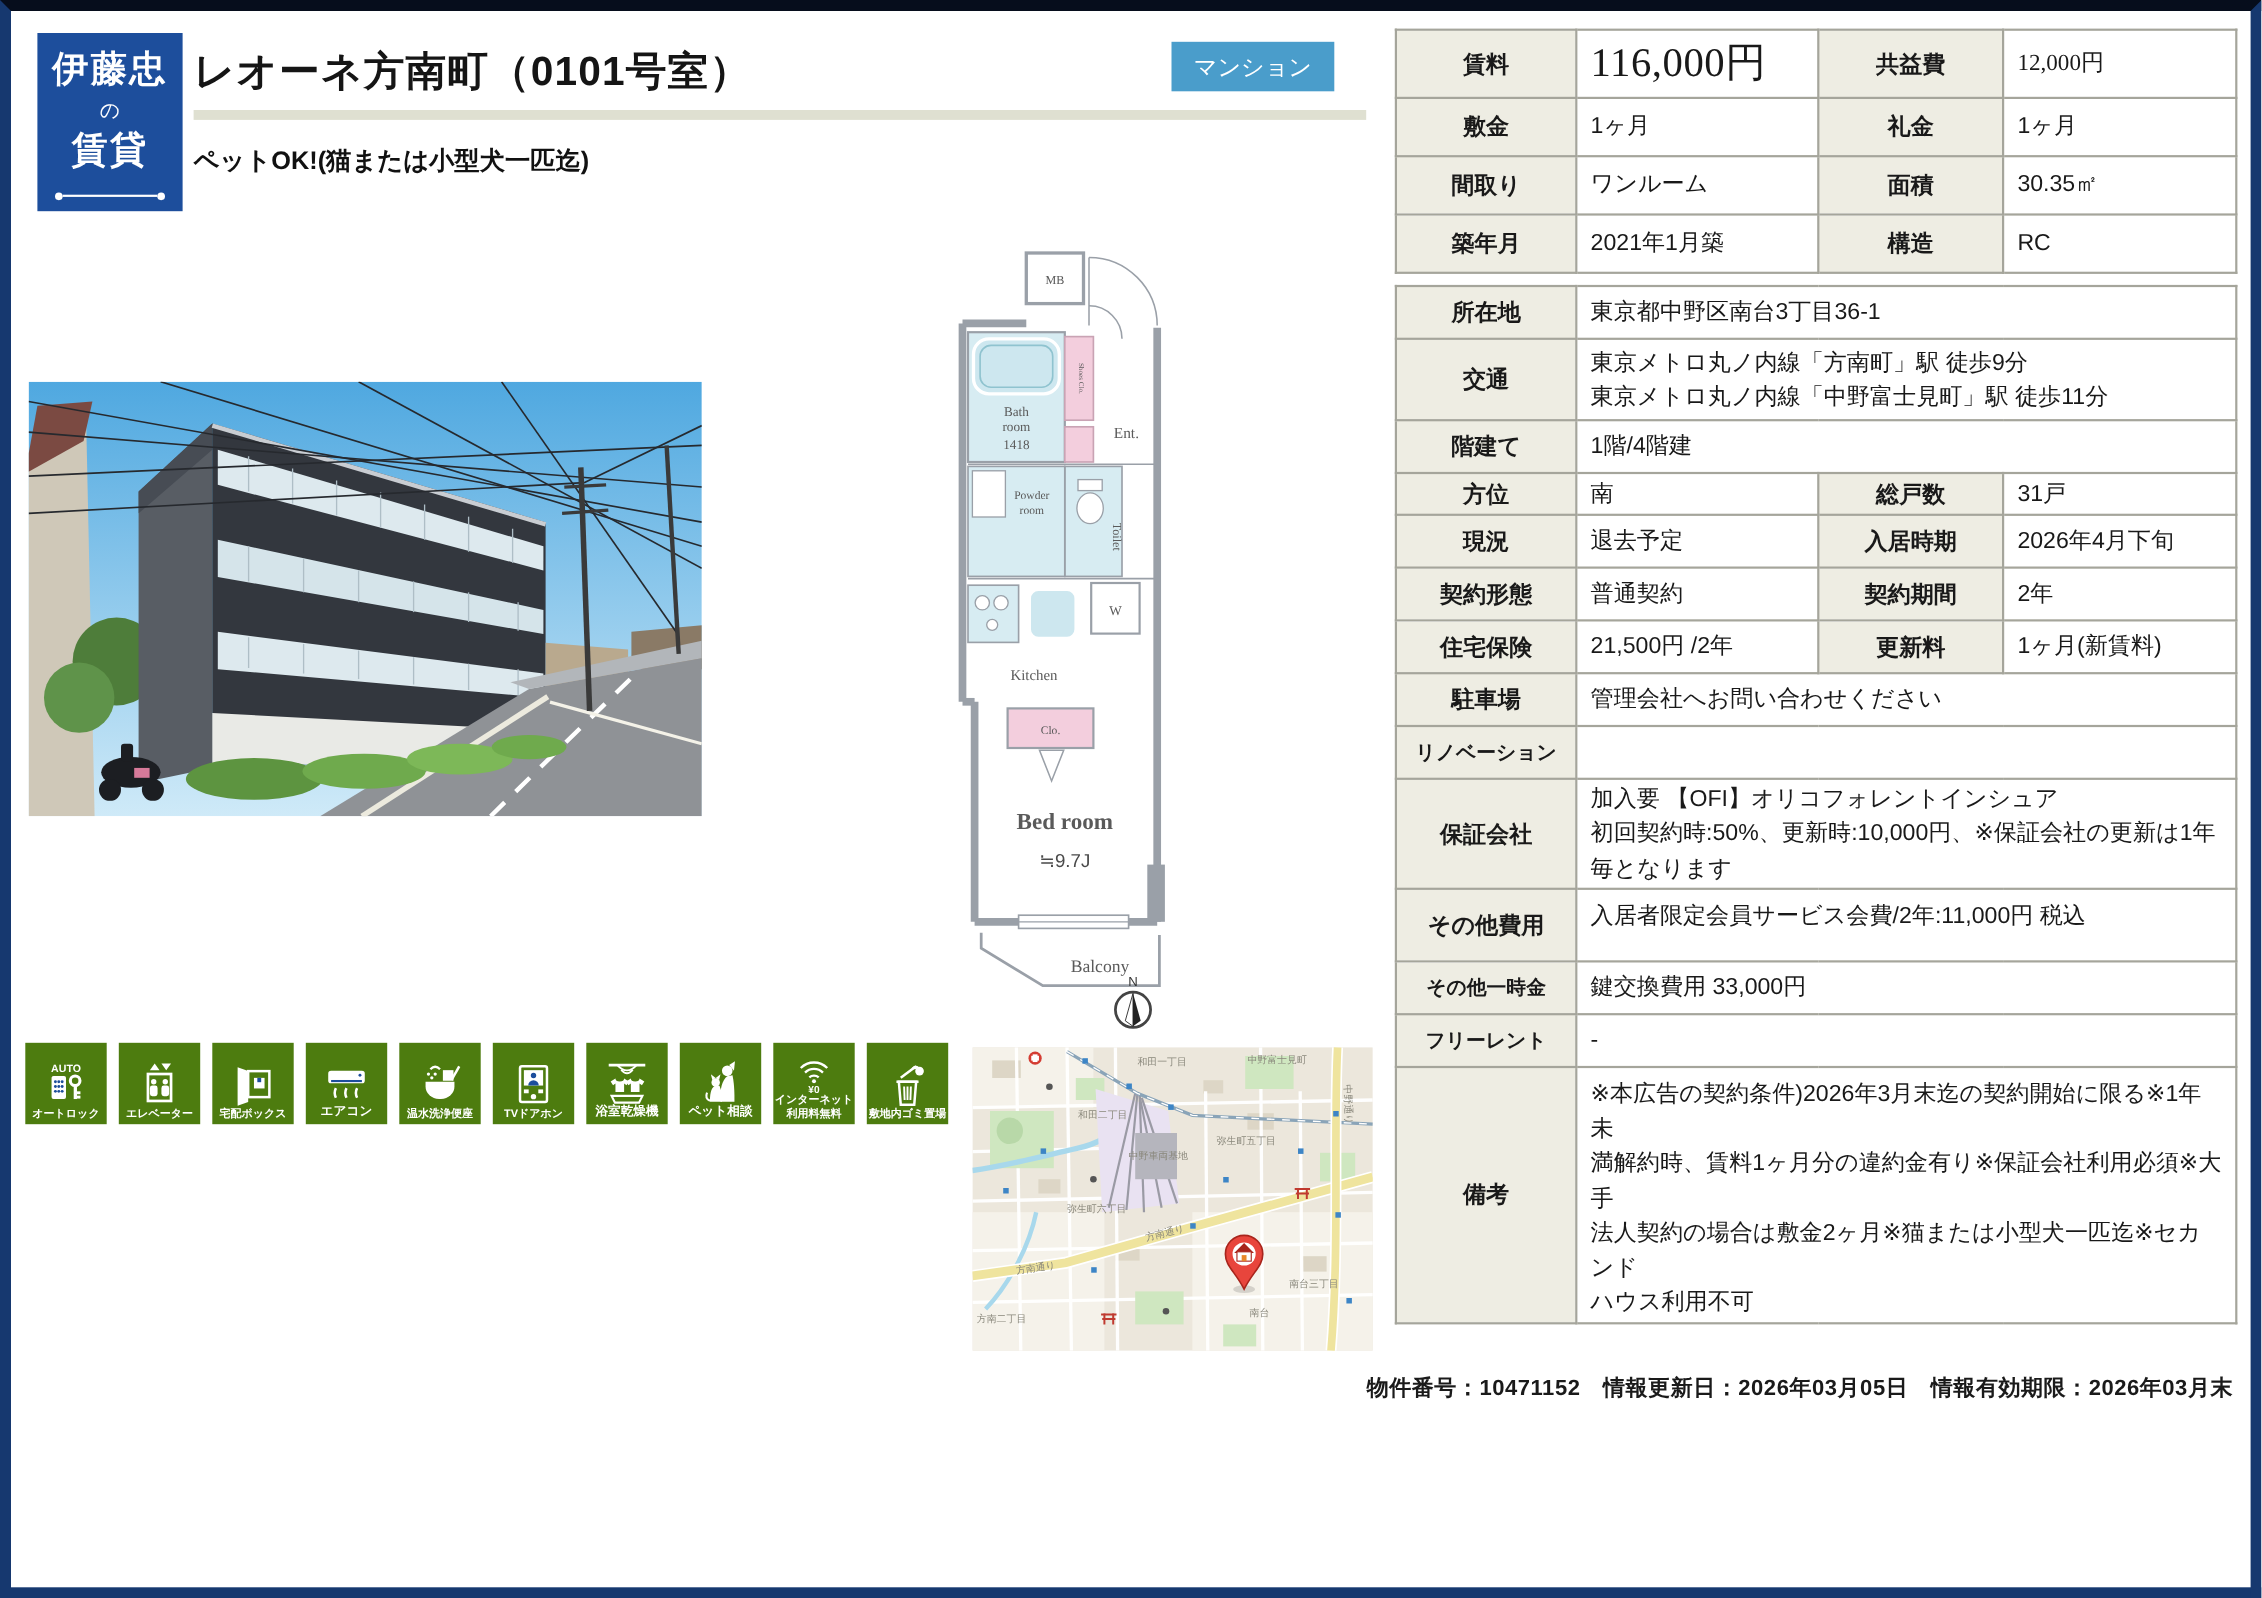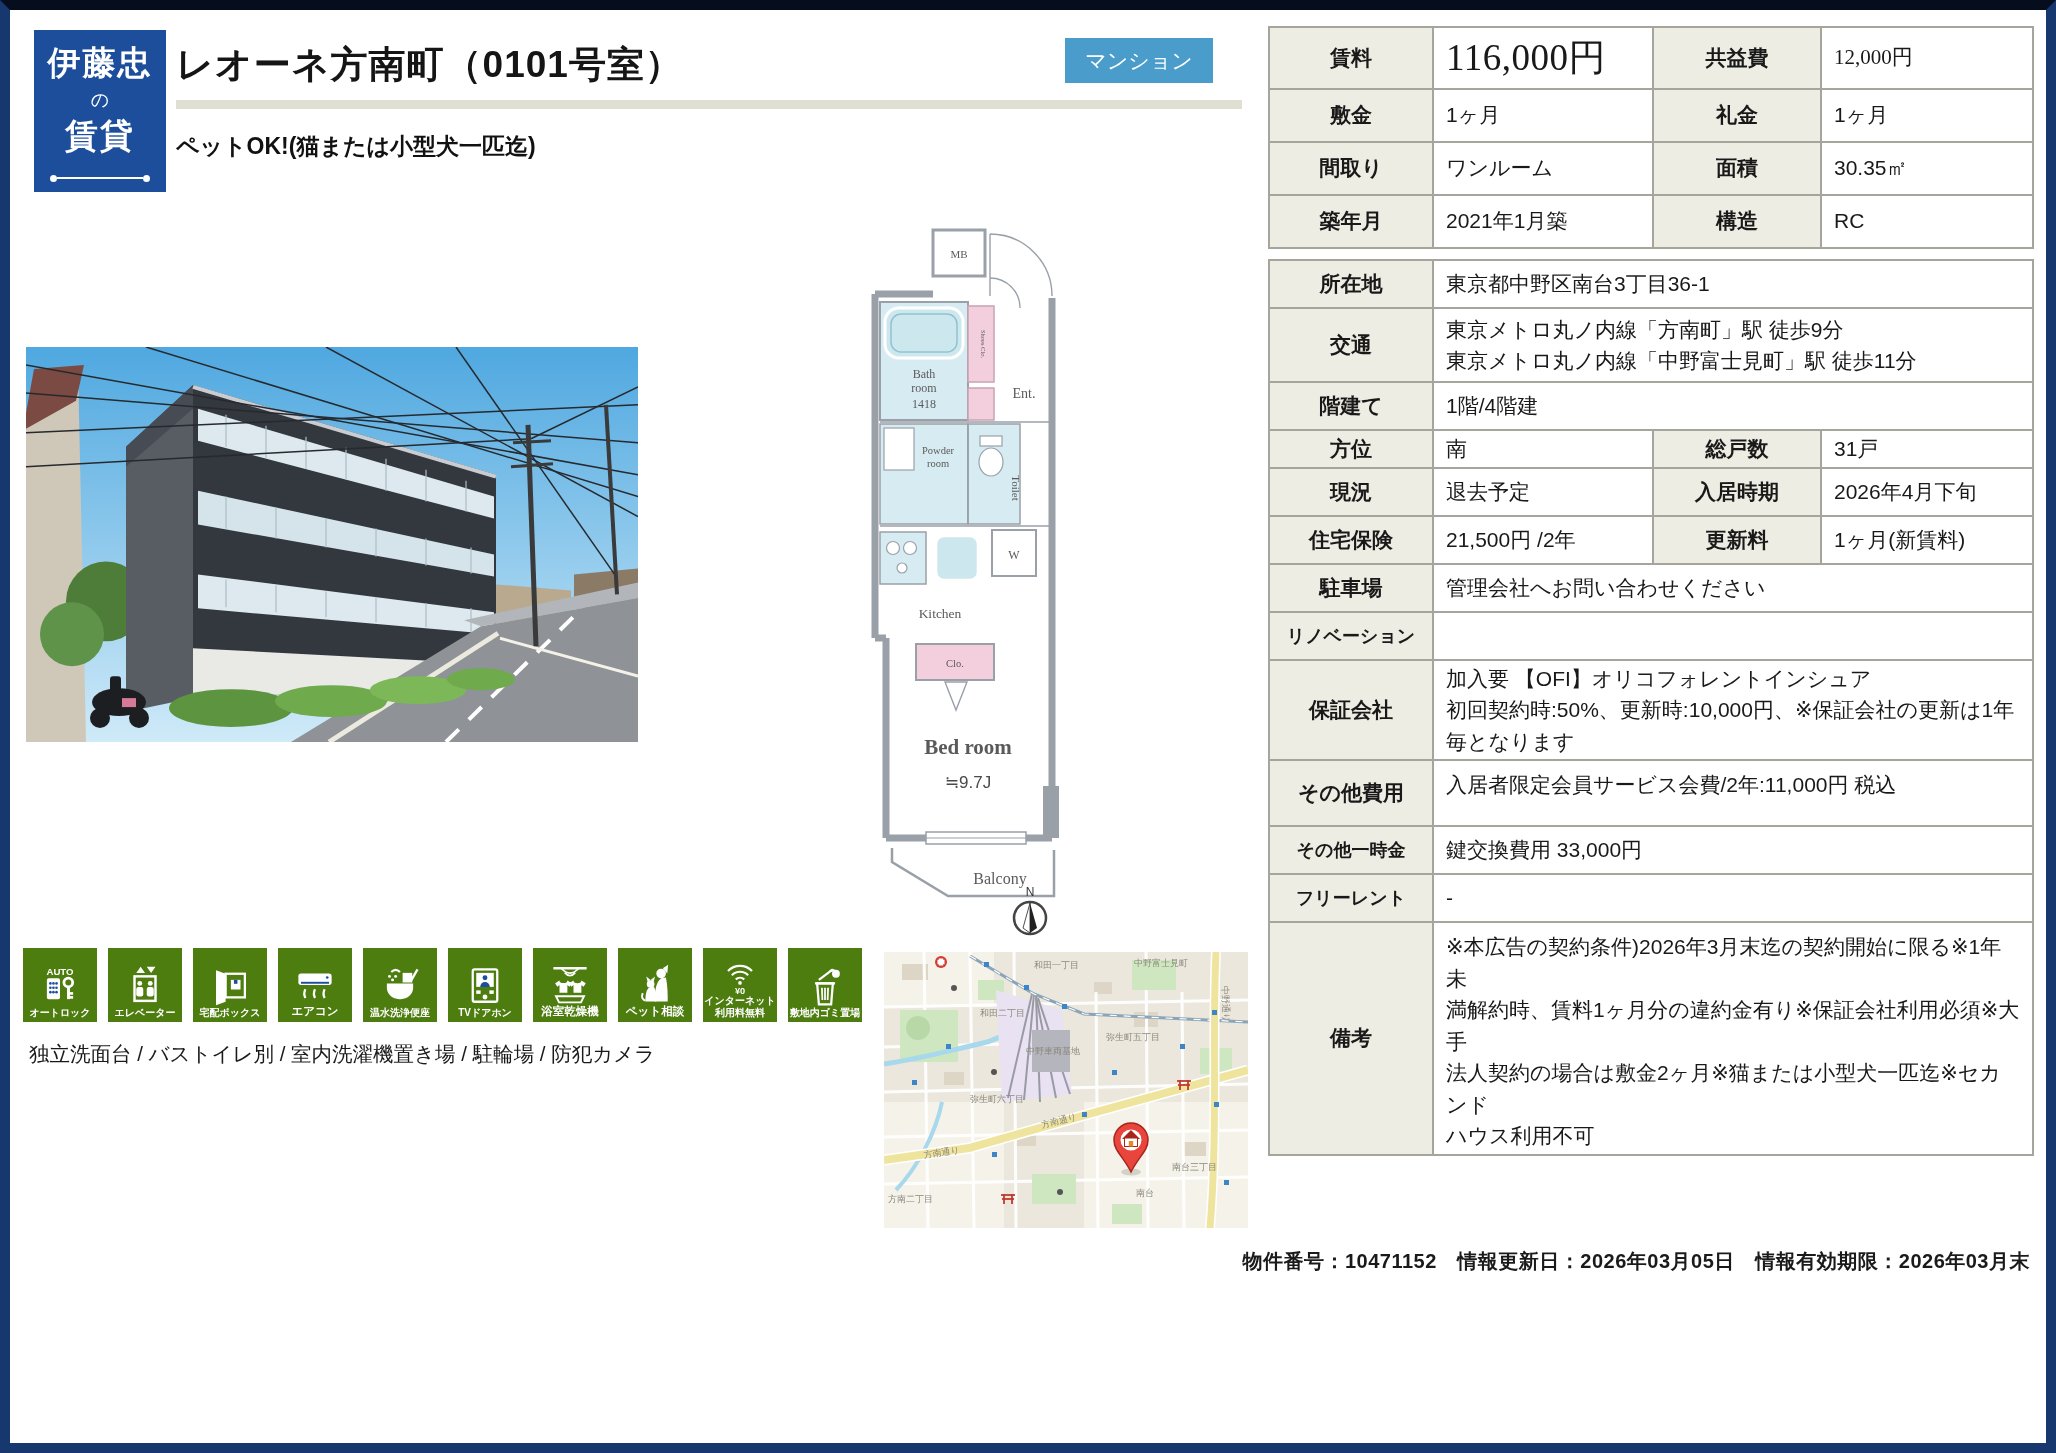--- a/index.html
+++ b/index.html
@@ -138,20 +138,26 @@
           <th>総戸数</th>
           <td>31戸</td>
         </tr>
         <tr style="height: 48px;">
           <th>現況</th>
           <td>退去予定</td>
           <th>入居時期</th>
           <td>2026年4月下旬</td>
         </tr>
         <tr style="height: 48px;">
+          <th>契約形態</th>
+          <td>普通契約</td>
+          <th>契約期間</th>
+          <td>2年</td>
+        </tr>
+        <tr style="height: 48px;">
           <th>住宅保険</th>
           <td>21,500円 /2年</td>
           <th>更新料</th>
           <td>1ヶ月(新賃料)</td>
         </tr>
         <tr style="height: 48px;">
           <th>駐車場</th>
           <td colspan="3">
             <div>管理会社へお問い合わせください</div>
           </td>
@@ -470,21 +476,20 @@
           <line x1="20.5" y1="26" x2="21" y2="40" stroke="#fff" stroke-width="2"></line>
           <line x1="24" y1="26" x2="24" y2="40" stroke="#fff" stroke-width="2"></line>
           <line x1="27.5" y1="26" x2="27" y2="40" stroke="#fff" stroke-width="2"></line>
           <line x1="17" y1="17" x2="33" y2="5" stroke="#fff" stroke-width="2.6"></line>
           <circle cx="36.5" cy="10" r="4.5" fill="#fff"></circle>
           <path d="M28,7 q4.5,-4.5 8,-1 q-4.5,3.5 -8,1" fill="#fff"></path>
         </svg>
         <div class="feat-label sm">敷地内ゴミ置場</div>
       </div>
     </div>
-  <div class="caption">独立洗面台 / バストイレ別 / 室内洗濯機置き場 / 駐輪場 / 防犯カメラ</div>
 
   <div class="mapbox">
     <svg viewBox="0 0 364 276" width="364" height="276">
       <rect width="364" height="276" fill="#ece7dc"></rect>
       <g fill="#f5f2ea">
         <rect x="0" y="0" width="110" height="55"></rect>
           <rect x="200" y="150" width="164" height="126"></rect>
           <rect x="0" y="150" width="120" height="126"></rect>
       </g>
       <g fill="#ddd6c6">

